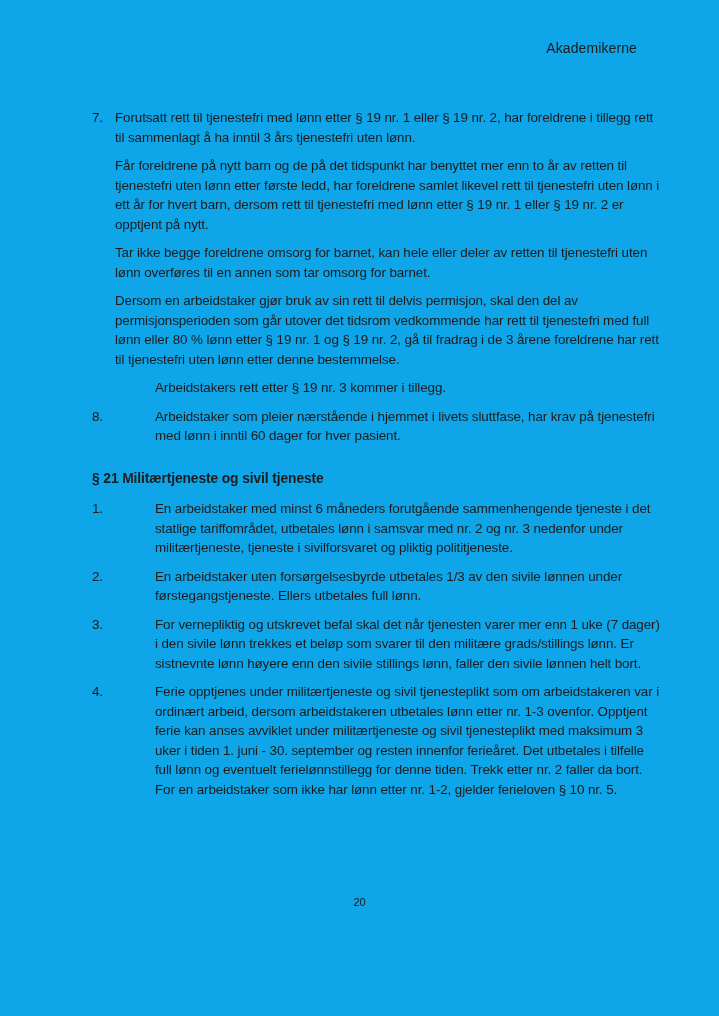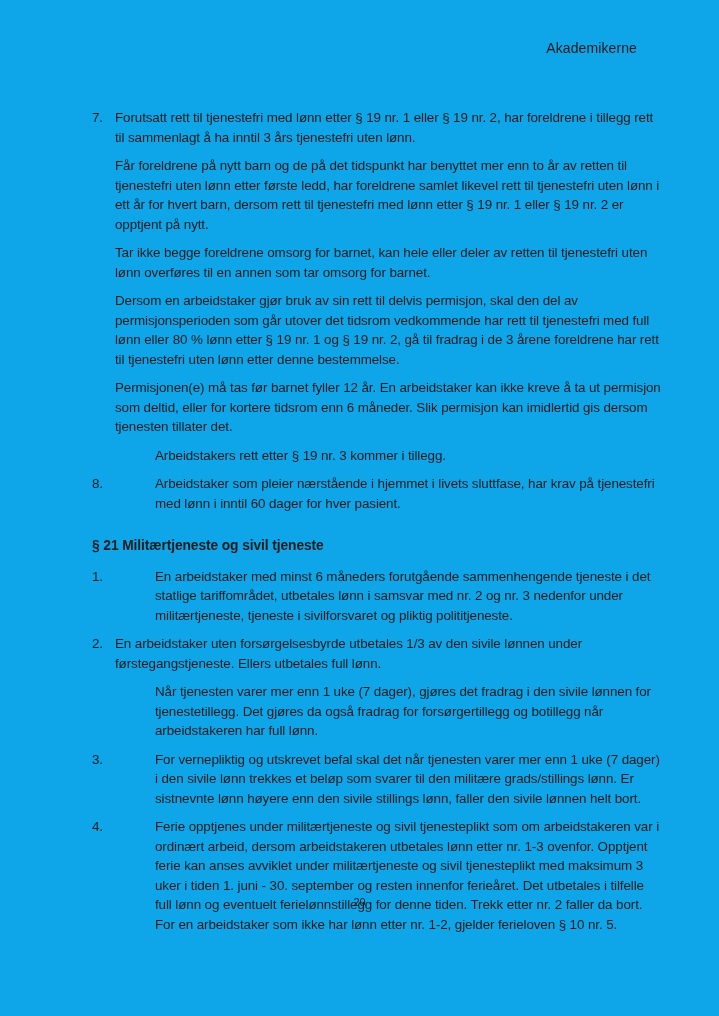--- a/index.html
+++ b/index.html
@@ -76,21 +76,20 @@
 
   <div class="content">
 
     <div class="list-item">
       <span class="num">7.</span>
       <div class="item-body">
         <p>Forutsatt rett til tjenestefri med lønn etter § 19 nr. 1 eller § 19 nr. 2, har foreldrene i tillegg rett til sammenlagt å ha inntil 3 års tjenestefri uten lønn.</p>
         <p>Får foreldrene på nytt barn og de på det tidspunkt har benyttet mer enn to år av retten til tjenestefri uten lønn etter første ledd, har foreldrene samlet likevel rett til tjenestefri uten lønn i ett år for hvert barn, dersom rett til tjenestefri med lønn etter § 19 nr. 1 eller § 19 nr. 2 er opptjent på nytt.</p>
         <p>Tar ikke begge foreldrene omsorg for barnet, kan hele eller deler av retten til tjenestefri uten lønn overføres til en annen som tar omsorg for barnet.</p>
         <p>Dersom en arbeidstaker gjør bruk av sin rett til delvis permisjon, skal den del av permisjonsperioden som går utover det tidsrom vedkommende har rett til tjenestefri med full lønn eller 80 % lønn etter § 19 nr. 1 og § 19 nr. 2, gå til fradrag i de 3 årene foreldrene har rett til tjenestefri uten lønn etter denne bestemmelse.</p>
-        <p>Permisjonen(e) må tas før barnet fyller 12 år. En arbeidstaker kan ikke kreve å ta ut permisjon som deltid, eller for kortere tidsrom enn 6 måneder. Slik permisjon kan imidlertid gis dersom tjenesten tillater det.</p>
         <p>Arbeidstakers rett etter § 19 nr. 3 kommer i tillegg.</p>
       </div>
     </div>
 
     <div class="list-item">
       <span class="num">8.</span>
       <div class="item-body">
         <p>Arbeidstaker som pleier nærstående i hjemmet i livets sluttfase, har krav på tjenestefri med lønn i inntil 60 dager for hver pasient.</p>
       </div>
     </div>
@@ -101,21 +100,20 @@
       <span class="num">1.</span>
       <div class="item-body">
         <p>En arbeidstaker med minst 6 måneders forutgående sammenhengende tjeneste i det statlige tariffområdet, utbetales lønn i samsvar med nr. 2 og nr. 3 nedenfor under militærtjeneste, tjeneste i sivilforsvaret og pliktig polititjeneste.</p>
       </div>
     </div>
 
     <div class="list-item">
       <span class="num">2.</span>
       <div class="item-body">
         <p>En arbeidstaker uten forsørgelsesbyrde utbetales 1/3 av den sivile lønnen under førstegangstjeneste. Ellers utbetales full lønn.</p>
-        <p>Når tjenesten varer mer enn 1 uke (7 dager), gjøres det fradrag i den sivile lønnen for tjenestetillegg. Det gjøres da også fradrag for forsørgertillegg og botillegg når arbeidstakeren har full lønn.</p>
       </div>
     </div>
 
     <div class="list-item">
       <span class="num">3.</span>
       <div class="item-body">
         <p>For vernepliktig og utskrevet befal skal det når tjenesten varer mer enn 1 uke (7 dager) i den sivile lønn trekkes et beløp som svarer til den militære grads/stillings lønn. Er sistnevnte lønn høyere enn den sivile stillings lønn, faller den sivile lønnen helt bort.</p>
       </div>
     </div>
 

